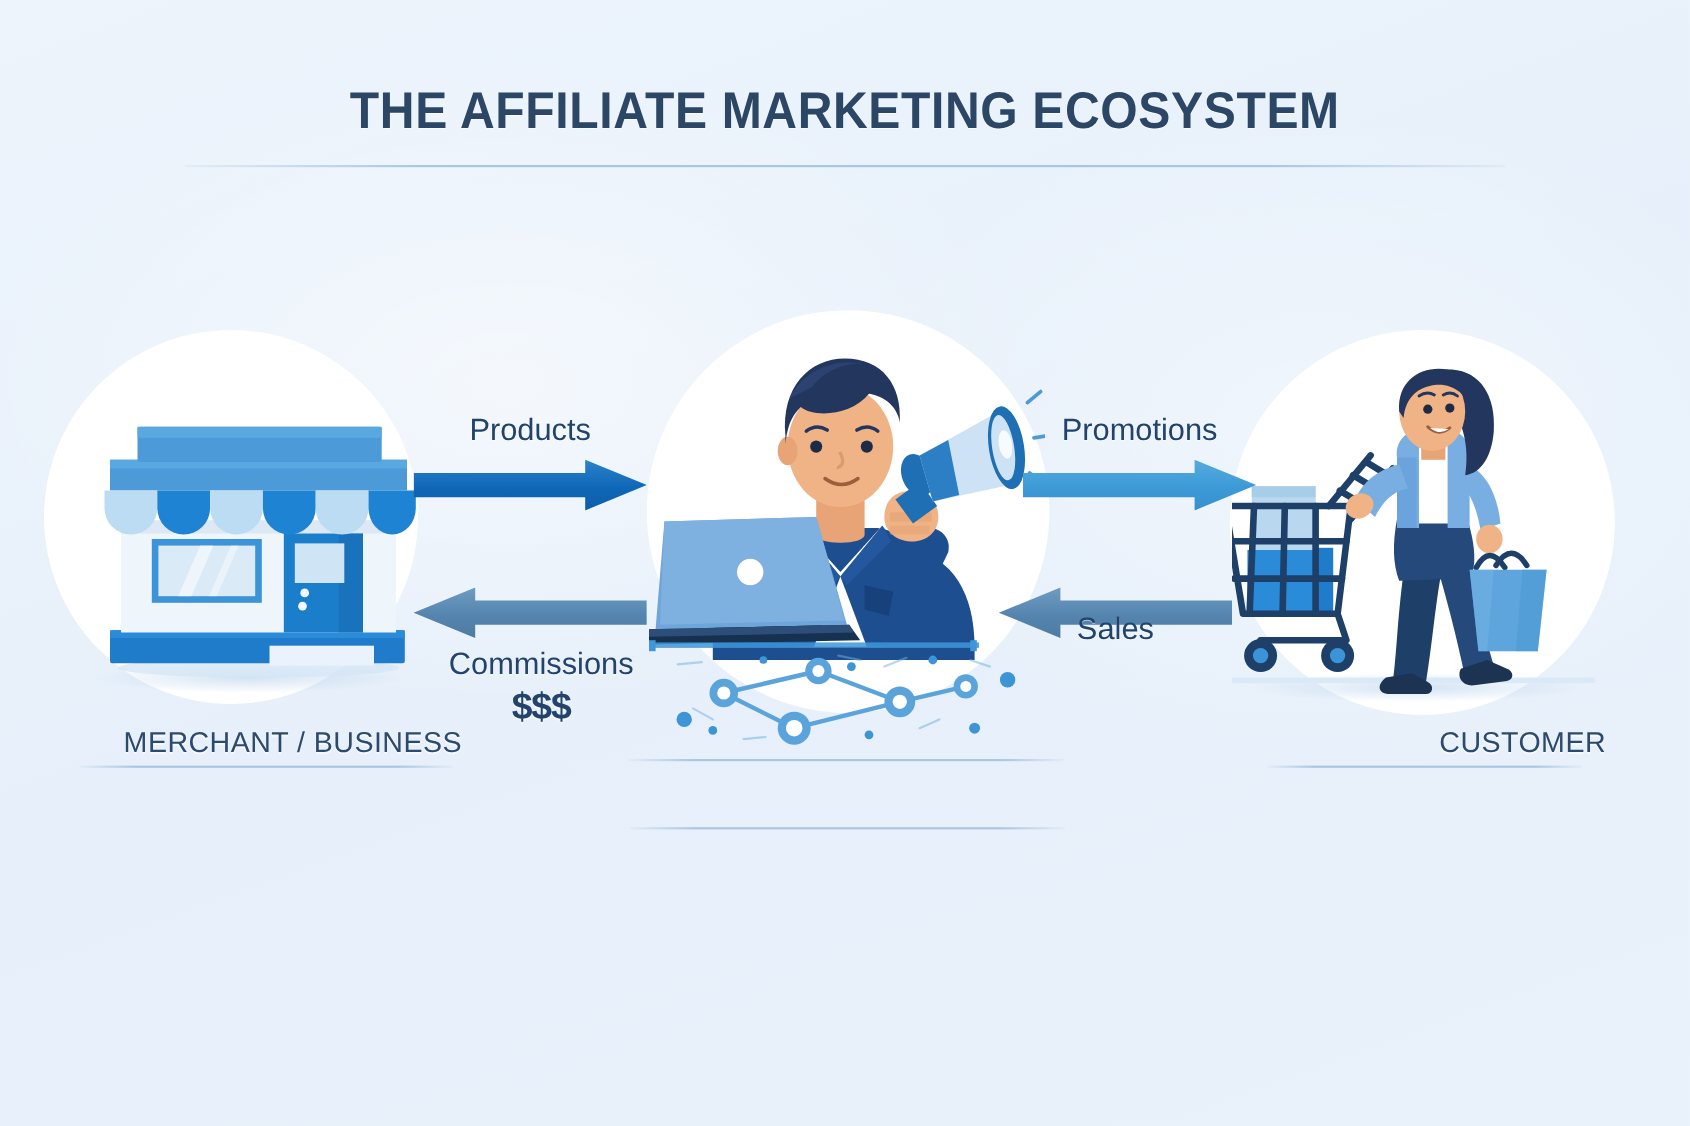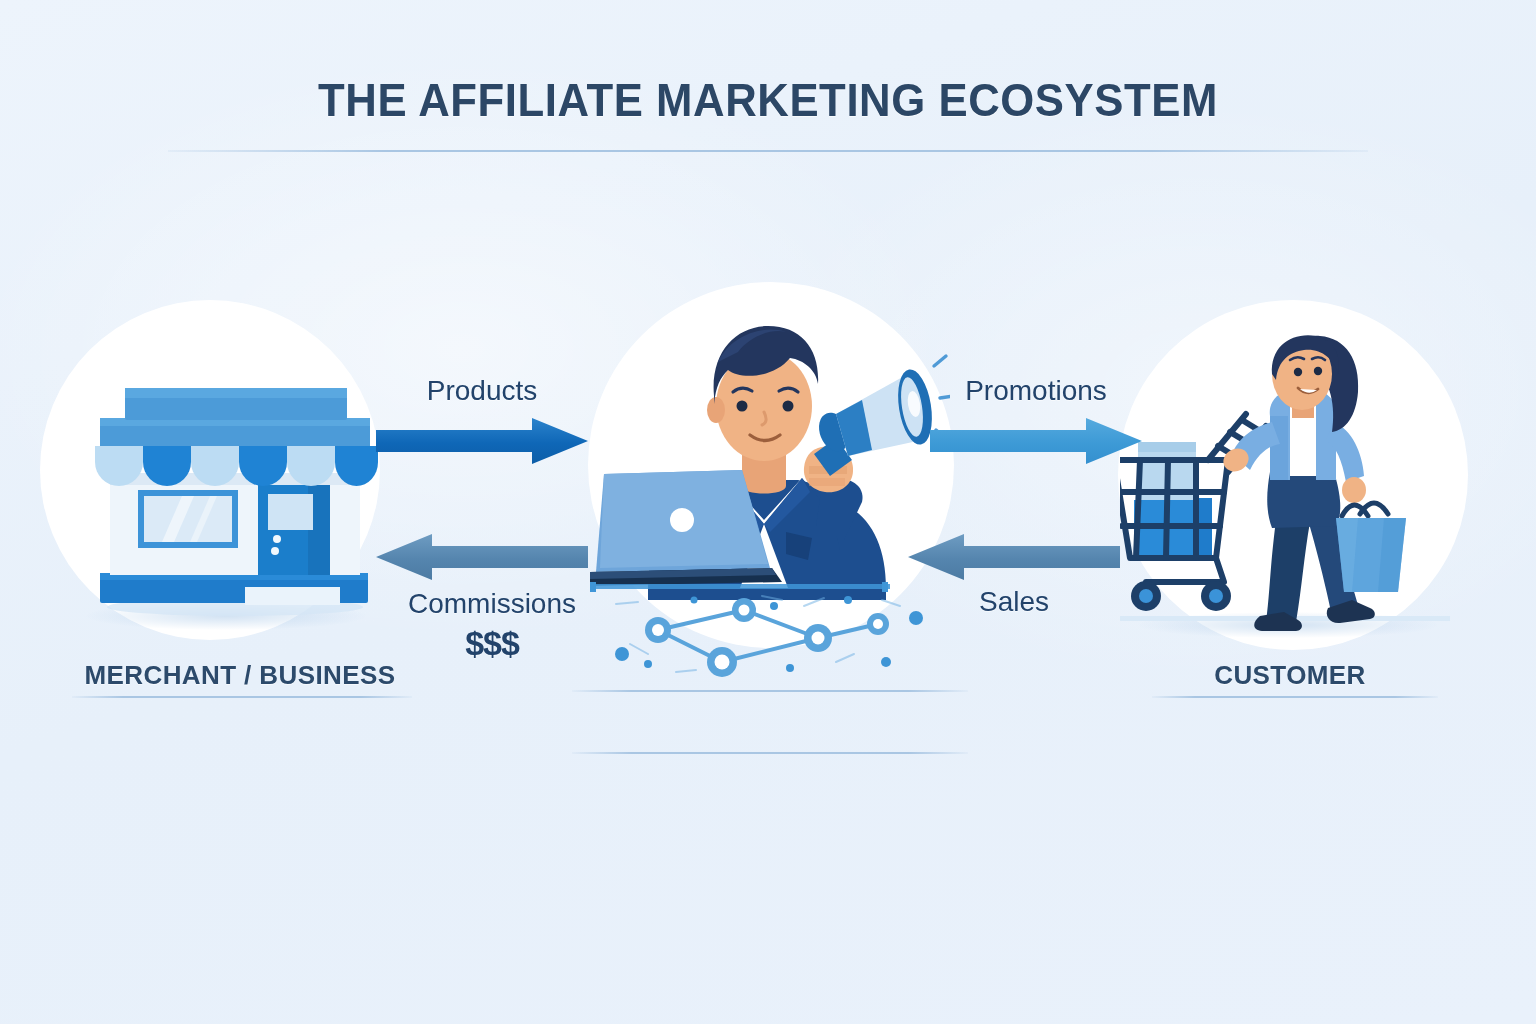--- a/index.html
+++ b/index.html
@@ -100,41 +100,41 @@
     font-size: 28px;
     font-weight: 400;
     color: #22436b;
     text-align: center;
     white-space: nowrap;
     text-shadow: 0 1px 0 rgba(255,255,255,0.55);
   }
   .lbl-products   { left: 376px; top: 375px; width: 212px; }
   .lbl-promotions { left: 930px; top: 375px; width: 212px; }
   .lbl-commissions{ left: 376px; top: 588px; width: 232px; }
-  .lbl-sales      { left: 908px; top: 586px; width: 212px; }
+  .lbl-sales      { left: 908px; top: 556px; width: 212px; }
 
   .money {
     position: absolute;
     left: 376px;
     top: 624px;
     width: 232px;
     text-align: center;
     font-size: 34px;
     font-weight: 700;
     color: #22436b;
     letter-spacing: -1px;
     text-shadow: 0 1px 0 rgba(255,255,255,0.5);
   }
 
   
   .caption {
     position: absolute;
-    text-align: center;
+    text-align: right;
     font-size: 26px;
-    font-weight: 700;
+    font-weight: 400;
     color: #2c4a6b;
     letter-spacing: 0.4px;
     white-space: nowrap;
     text-shadow: 0 1px 0 rgba(255,255,255,0.6);
   }
   .cap-merchant  { left: 60px;  top: 660px; width: 360px; }
   .cap-affiliate { left: 570px; top: 710px; width: 400px; }
   .cap-customer  { left: 1120px;top: 660px; width: 340px; }
 
   .cap-rule {

